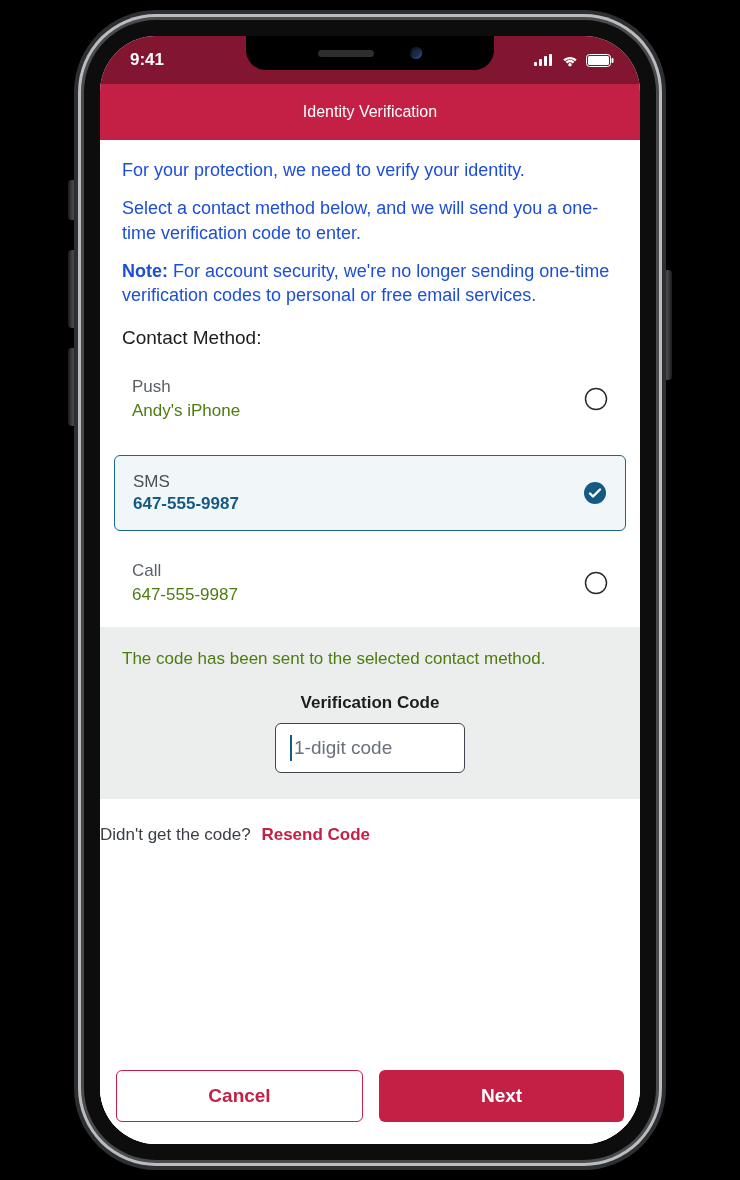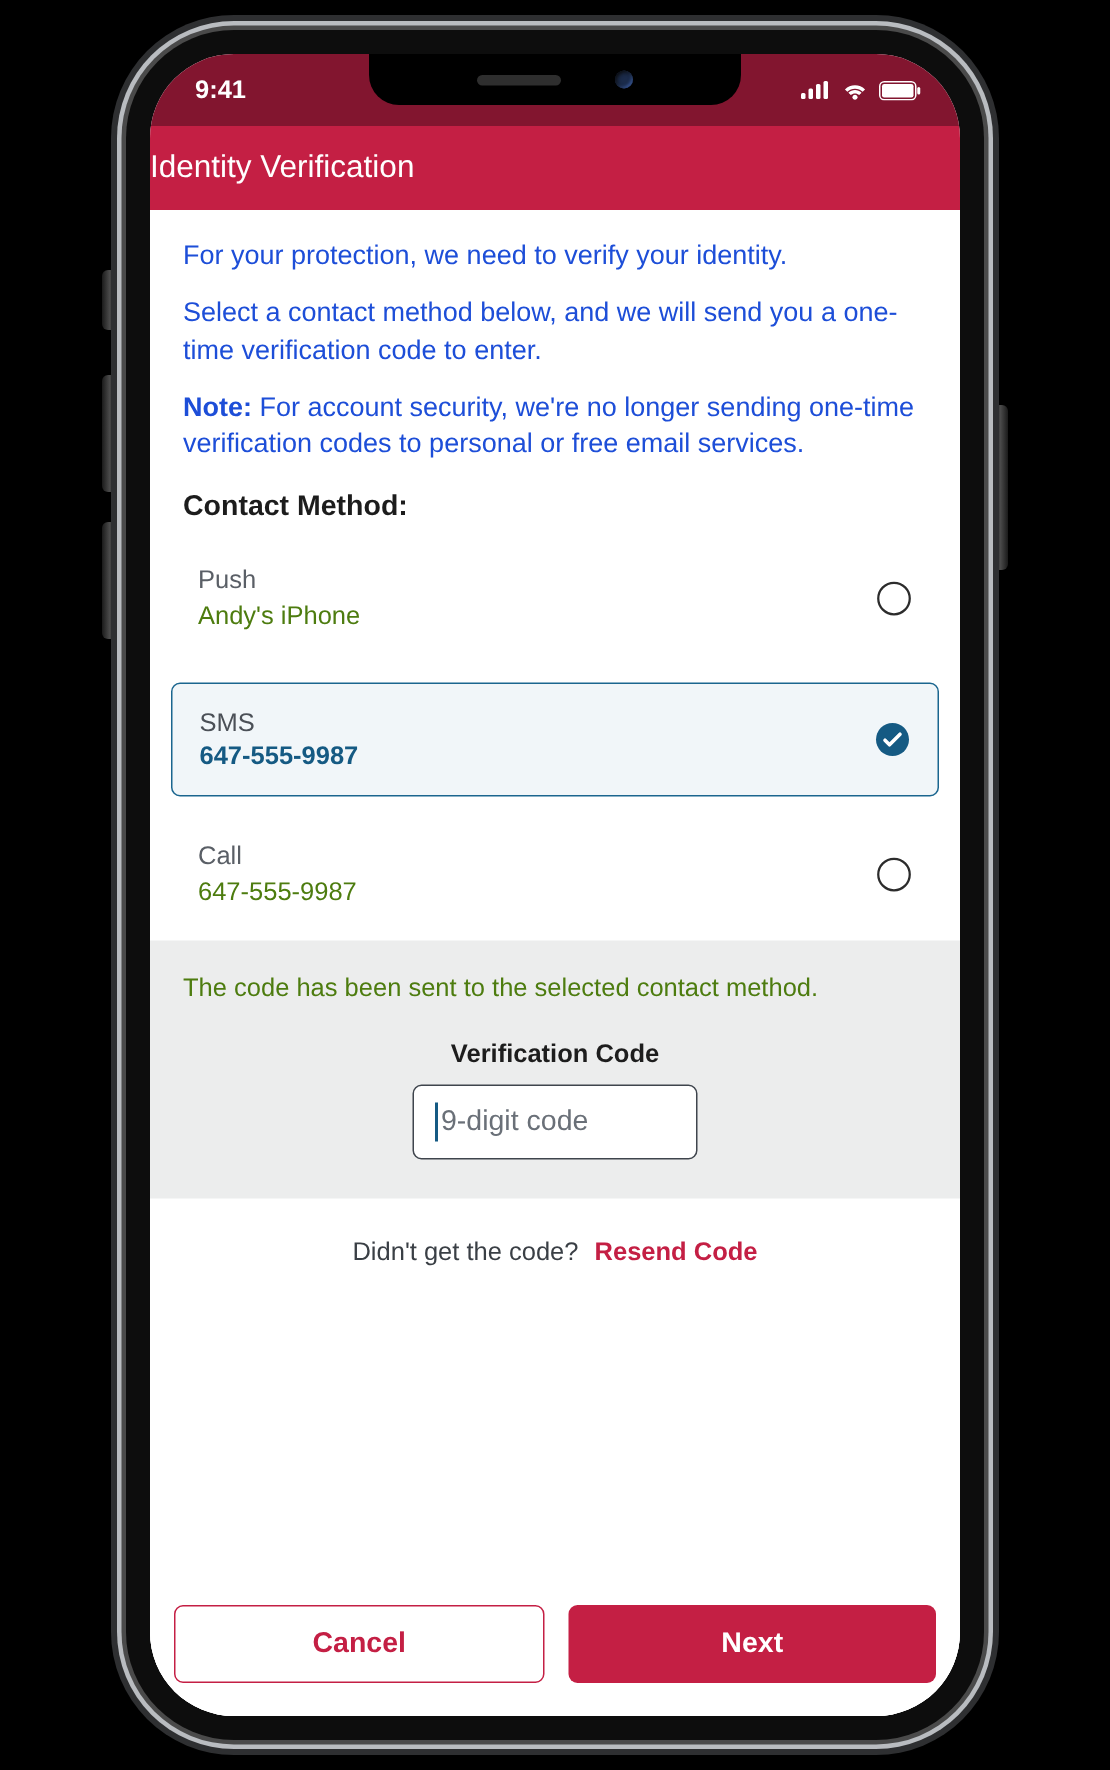--- a/index.html
+++ b/index.html
@@ -77,21 +77,22 @@
   }
   .speaker { width: 56px; height: 7px; border-radius: 4px; background: #2e2e2e; }
   .cam { width: 12px; height: 12px; border-radius: 50%; background: #1b2b4a; box-shadow: inset 1px 1px 3px #0a0a0a, inset -1px -1px 2px #3a5a9a; }
 
   .titlebar {
     height: 56px;
     background: #c41f44;
     color: #fff;
     display: flex;
     align-items: center;
-    font-size: 21px;
+    justify-content: center;
+    font-size: 16px;
     font-weight: 500;
   }
 
   .content {
     position: absolute;
     top: 104px;
     left: 0; right: 0; bottom: 0;
     overflow: hidden;
     background: #fff;
   }
@@ -101,21 +102,21 @@
     color: #1d4ed8;
     font-size: 18px;
     line-height: 1.35;
   }
   .intro p { margin-bottom: 14px; }
   .intro .note-label { font-weight: 700; }
 
   .section-title {
     padding: 6px 22px 14px 22px;
     font-size: 19px;
-    font-weight: 700;
+    font-weight: 400;
     color: #1c1c1c;
   }
 
   .method {
     padding: 14px 18px;
     margin: 0 14px 8px 14px;
     display: flex;
     align-items: center;
     justify-content: space-between;
     border-radius: 6px;
@@ -165,21 +166,21 @@
   }
   .caret {
     display: inline-block;
     width: 2px; height: 26px;
     background: #155a83;
     margin-right: 2px;
   }
   .placeholder { color: #6a7078; }
 
   .resend-row {
-    text-align: center;
+    text-align: left;
     padding: 26px 0;
     font-size: 17px;
     color: #3a3f45;
   }
   .resend-link {
     color: #c41f44;
     font-weight: 700;
     margin-left: 6px;
     cursor: pointer;
   }
@@ -299,21 +300,21 @@
             <circle cx="12" cy="12" r="10.5" fill="none" stroke="#2c2c2c" stroke-width="1.5"></circle>
           </svg>
         </div>
 
         <div class="sent-panel">
           <div class="sent-msg">The code has been sent to the selected contact method.</div>
           <div class="vc-label">Verification Code</div>
           <div class="code-input-wrap">
             <div class="code-input">
               <span class="caret"></span>
-                <span class="placeholder">9-digit code</span>
+                <span class="placeholder">1-digit code</span>
             </div>
           </div>
         </div>
 
         <div class="resend-row">
           <span>Didn't get the code?</span>
           <span class="resend-link">Resend Code</span>
         </div>
 
         <div class="footer">

